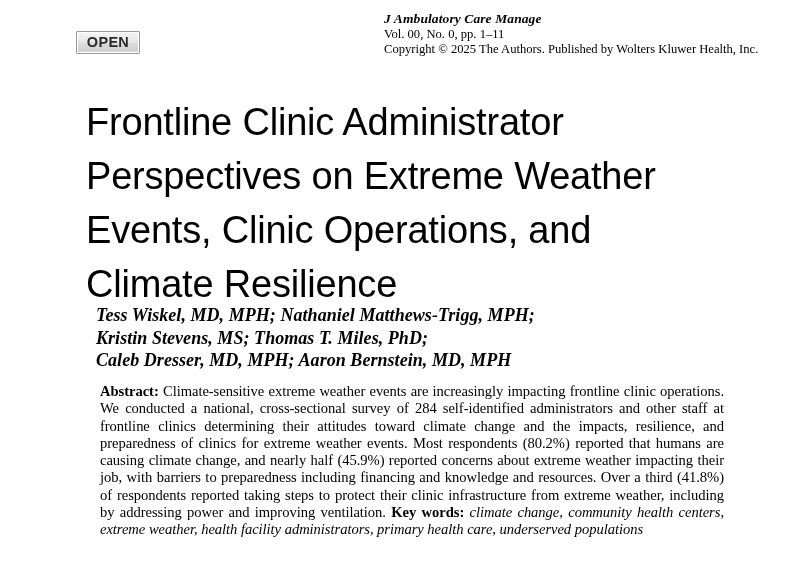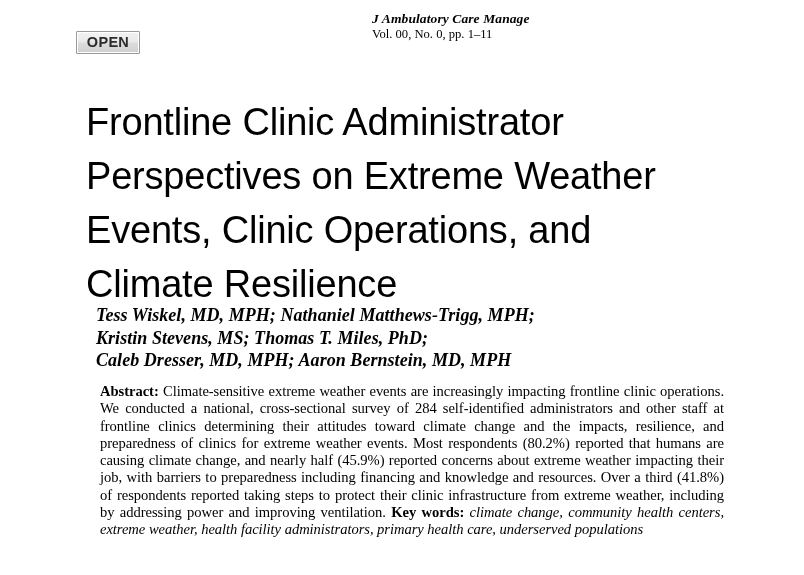--- a/index.html
+++ b/index.html
@@ -47,21 +47,21 @@
     font-size: 14.5px;
     font-weight: 700;
     letter-spacing: 0.3px;
     line-height: 21px;
     text-align: center;
     box-shadow: 0 0 0 1px #ffffff inset;
   }
 
   .journal-info {
     position: absolute;
-    left: 372px;
+    left: 384px;
     top: 12px;
     width: 420px;
     font-family: "Liberation Serif", "DejaVu Serif", serif;
     font-size: 13px;
     line-height: 14.8px;
     color: #000000;
   }
   .journal-name {
     font-style: italic;
     font-weight: 700;
@@ -127,20 +127,21 @@
 
 <div class="page">
 
   <div class="header-row">
 
     <div class="open-badge">OPEN</div>
 
     <div class="journal-info">
       <div class="journal-name">J Ambulatory Care Manage</div>
       <div class="journal-volume">Vol. 00, No. 0, pp. 1–11</div>
+      <div class="journal-copyright">Copyright © 2025 The Authors. Published by Wolters Kluwer Health, Inc.</div>
     </div>
 
   </div>
 
   <h1 class="article-title">Frontline Clinic Administrator Perspectives on Extreme Weather Events, Clinic Operations, and Climate Resilience</h1>
 
   <div class="authors">Tess Wiskel, MD, MPH; Nathaniel Matthews-Trigg, MPH;
 Kristin Stevens, MS; Thomas T. Miles, PhD;
 Caleb Dresser, MD, MPH; Aaron Bernstein, MD, MPH</div>
 

